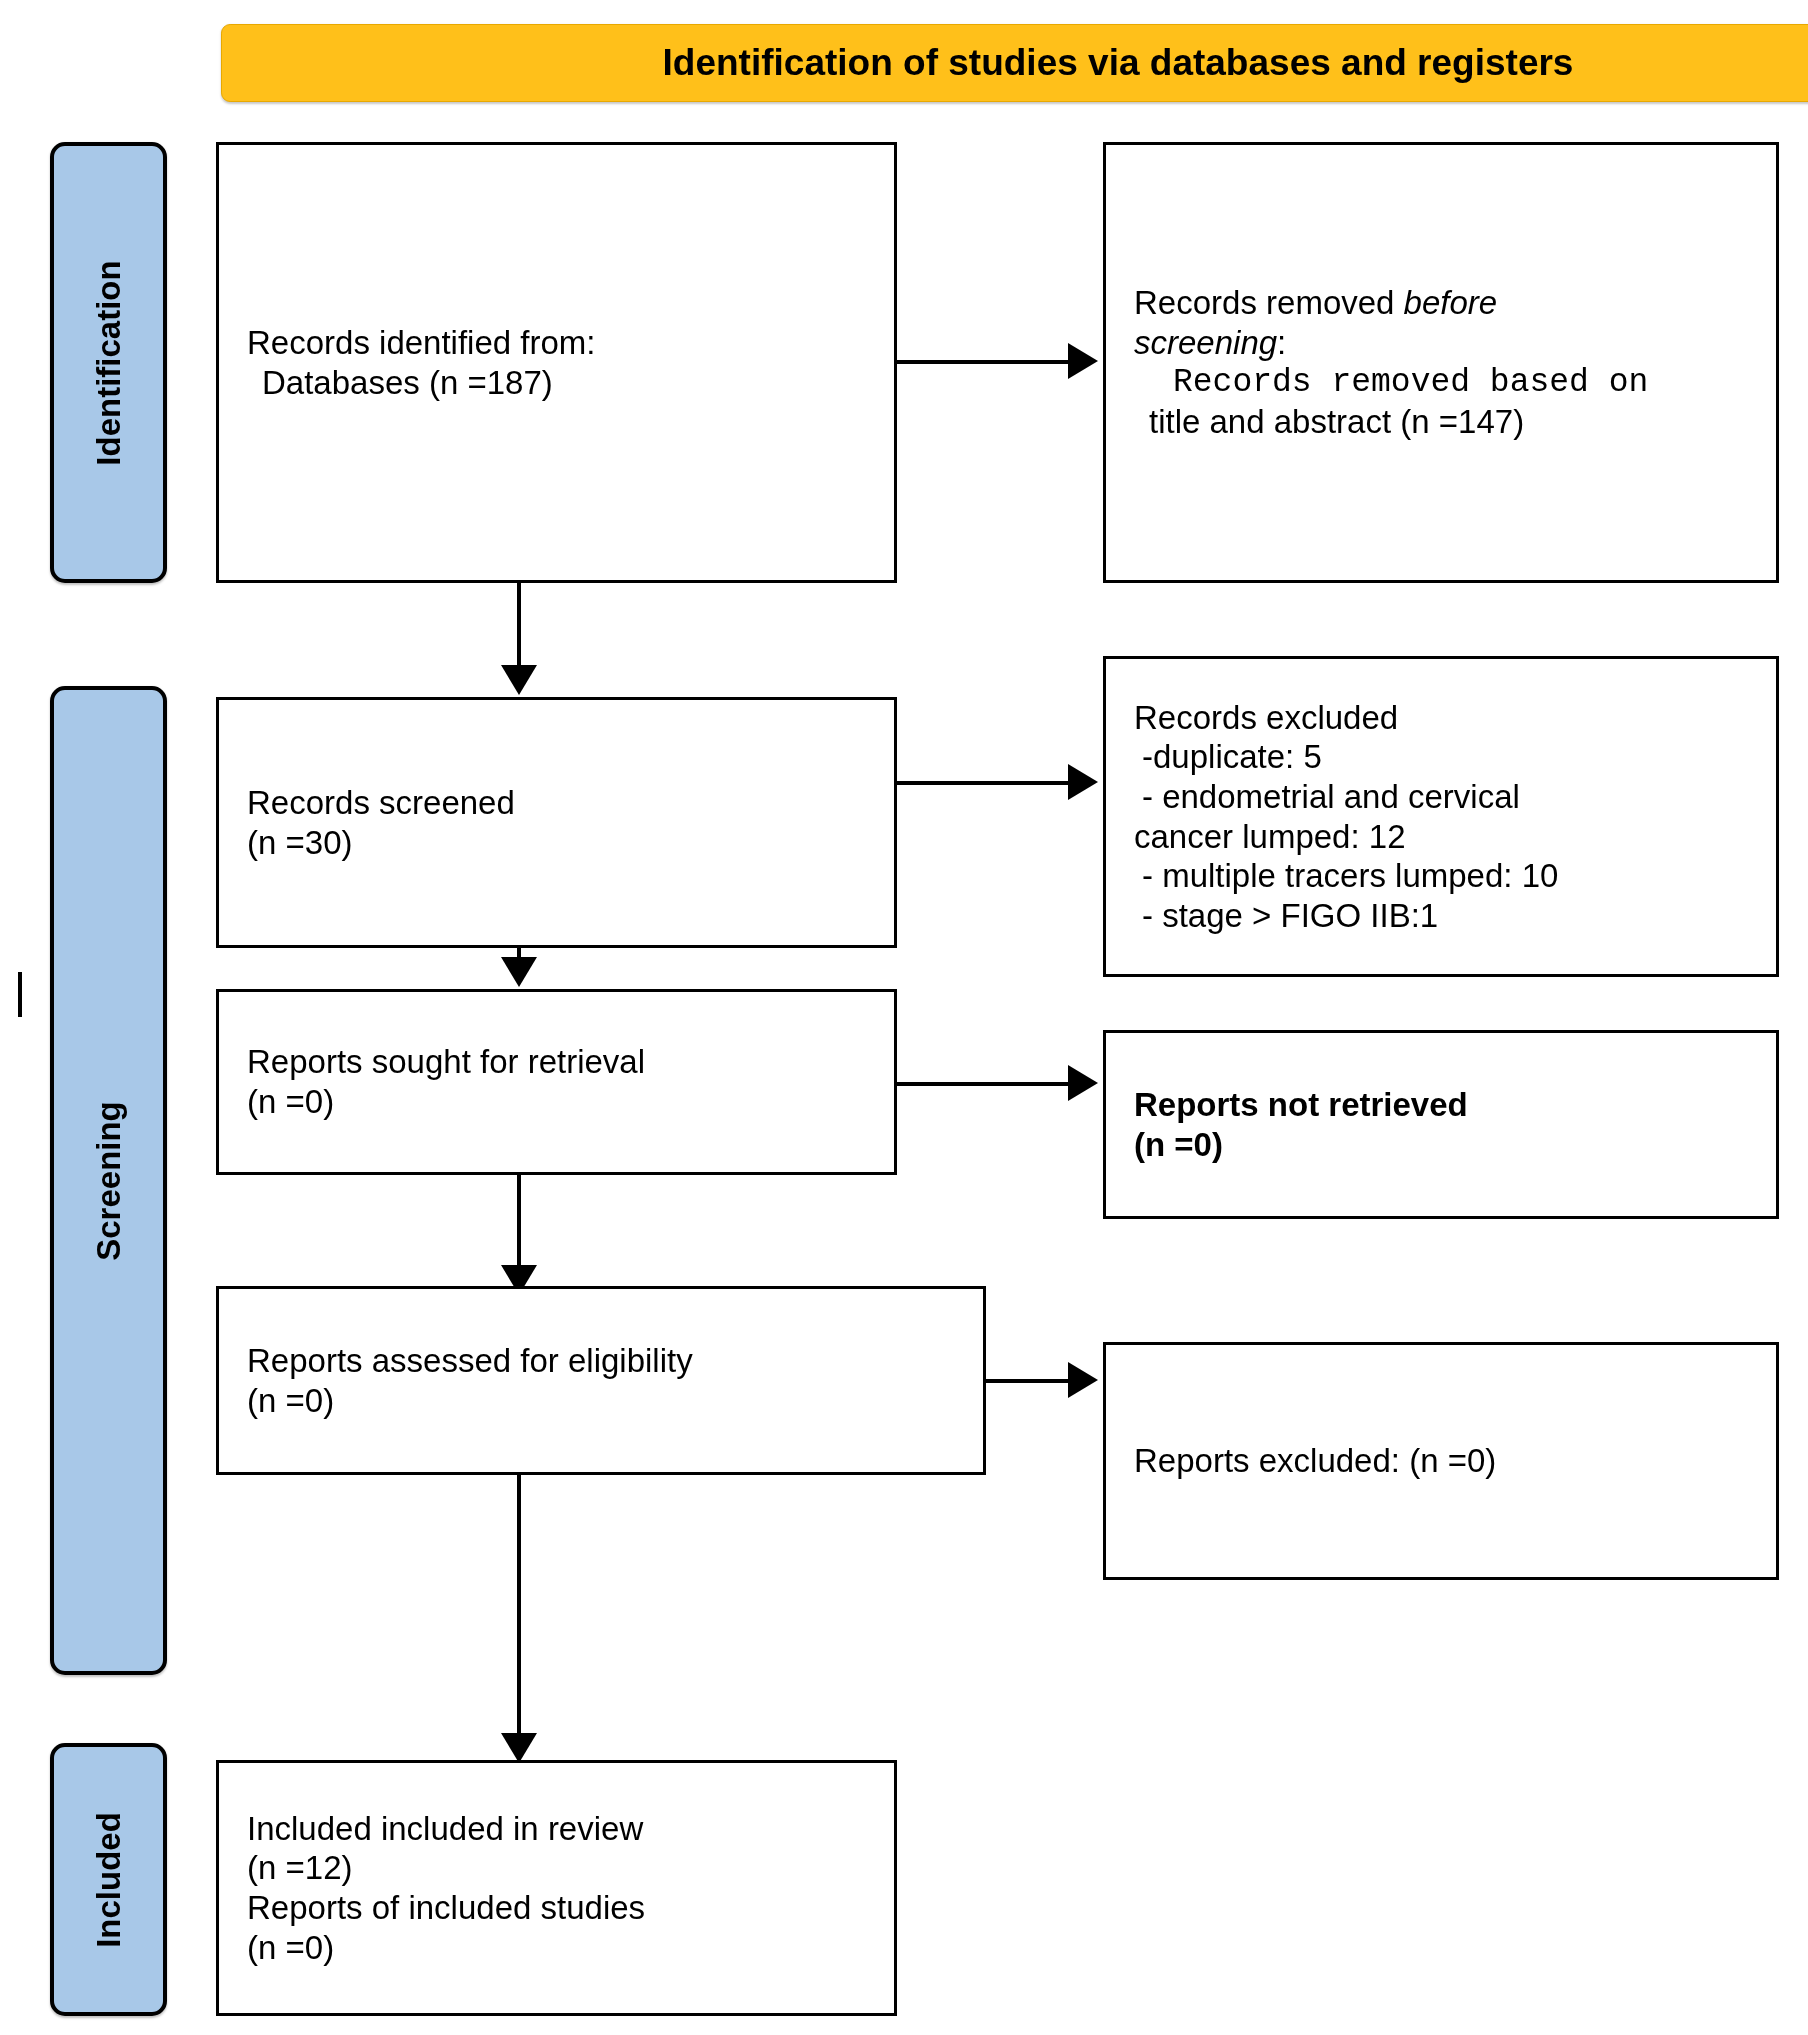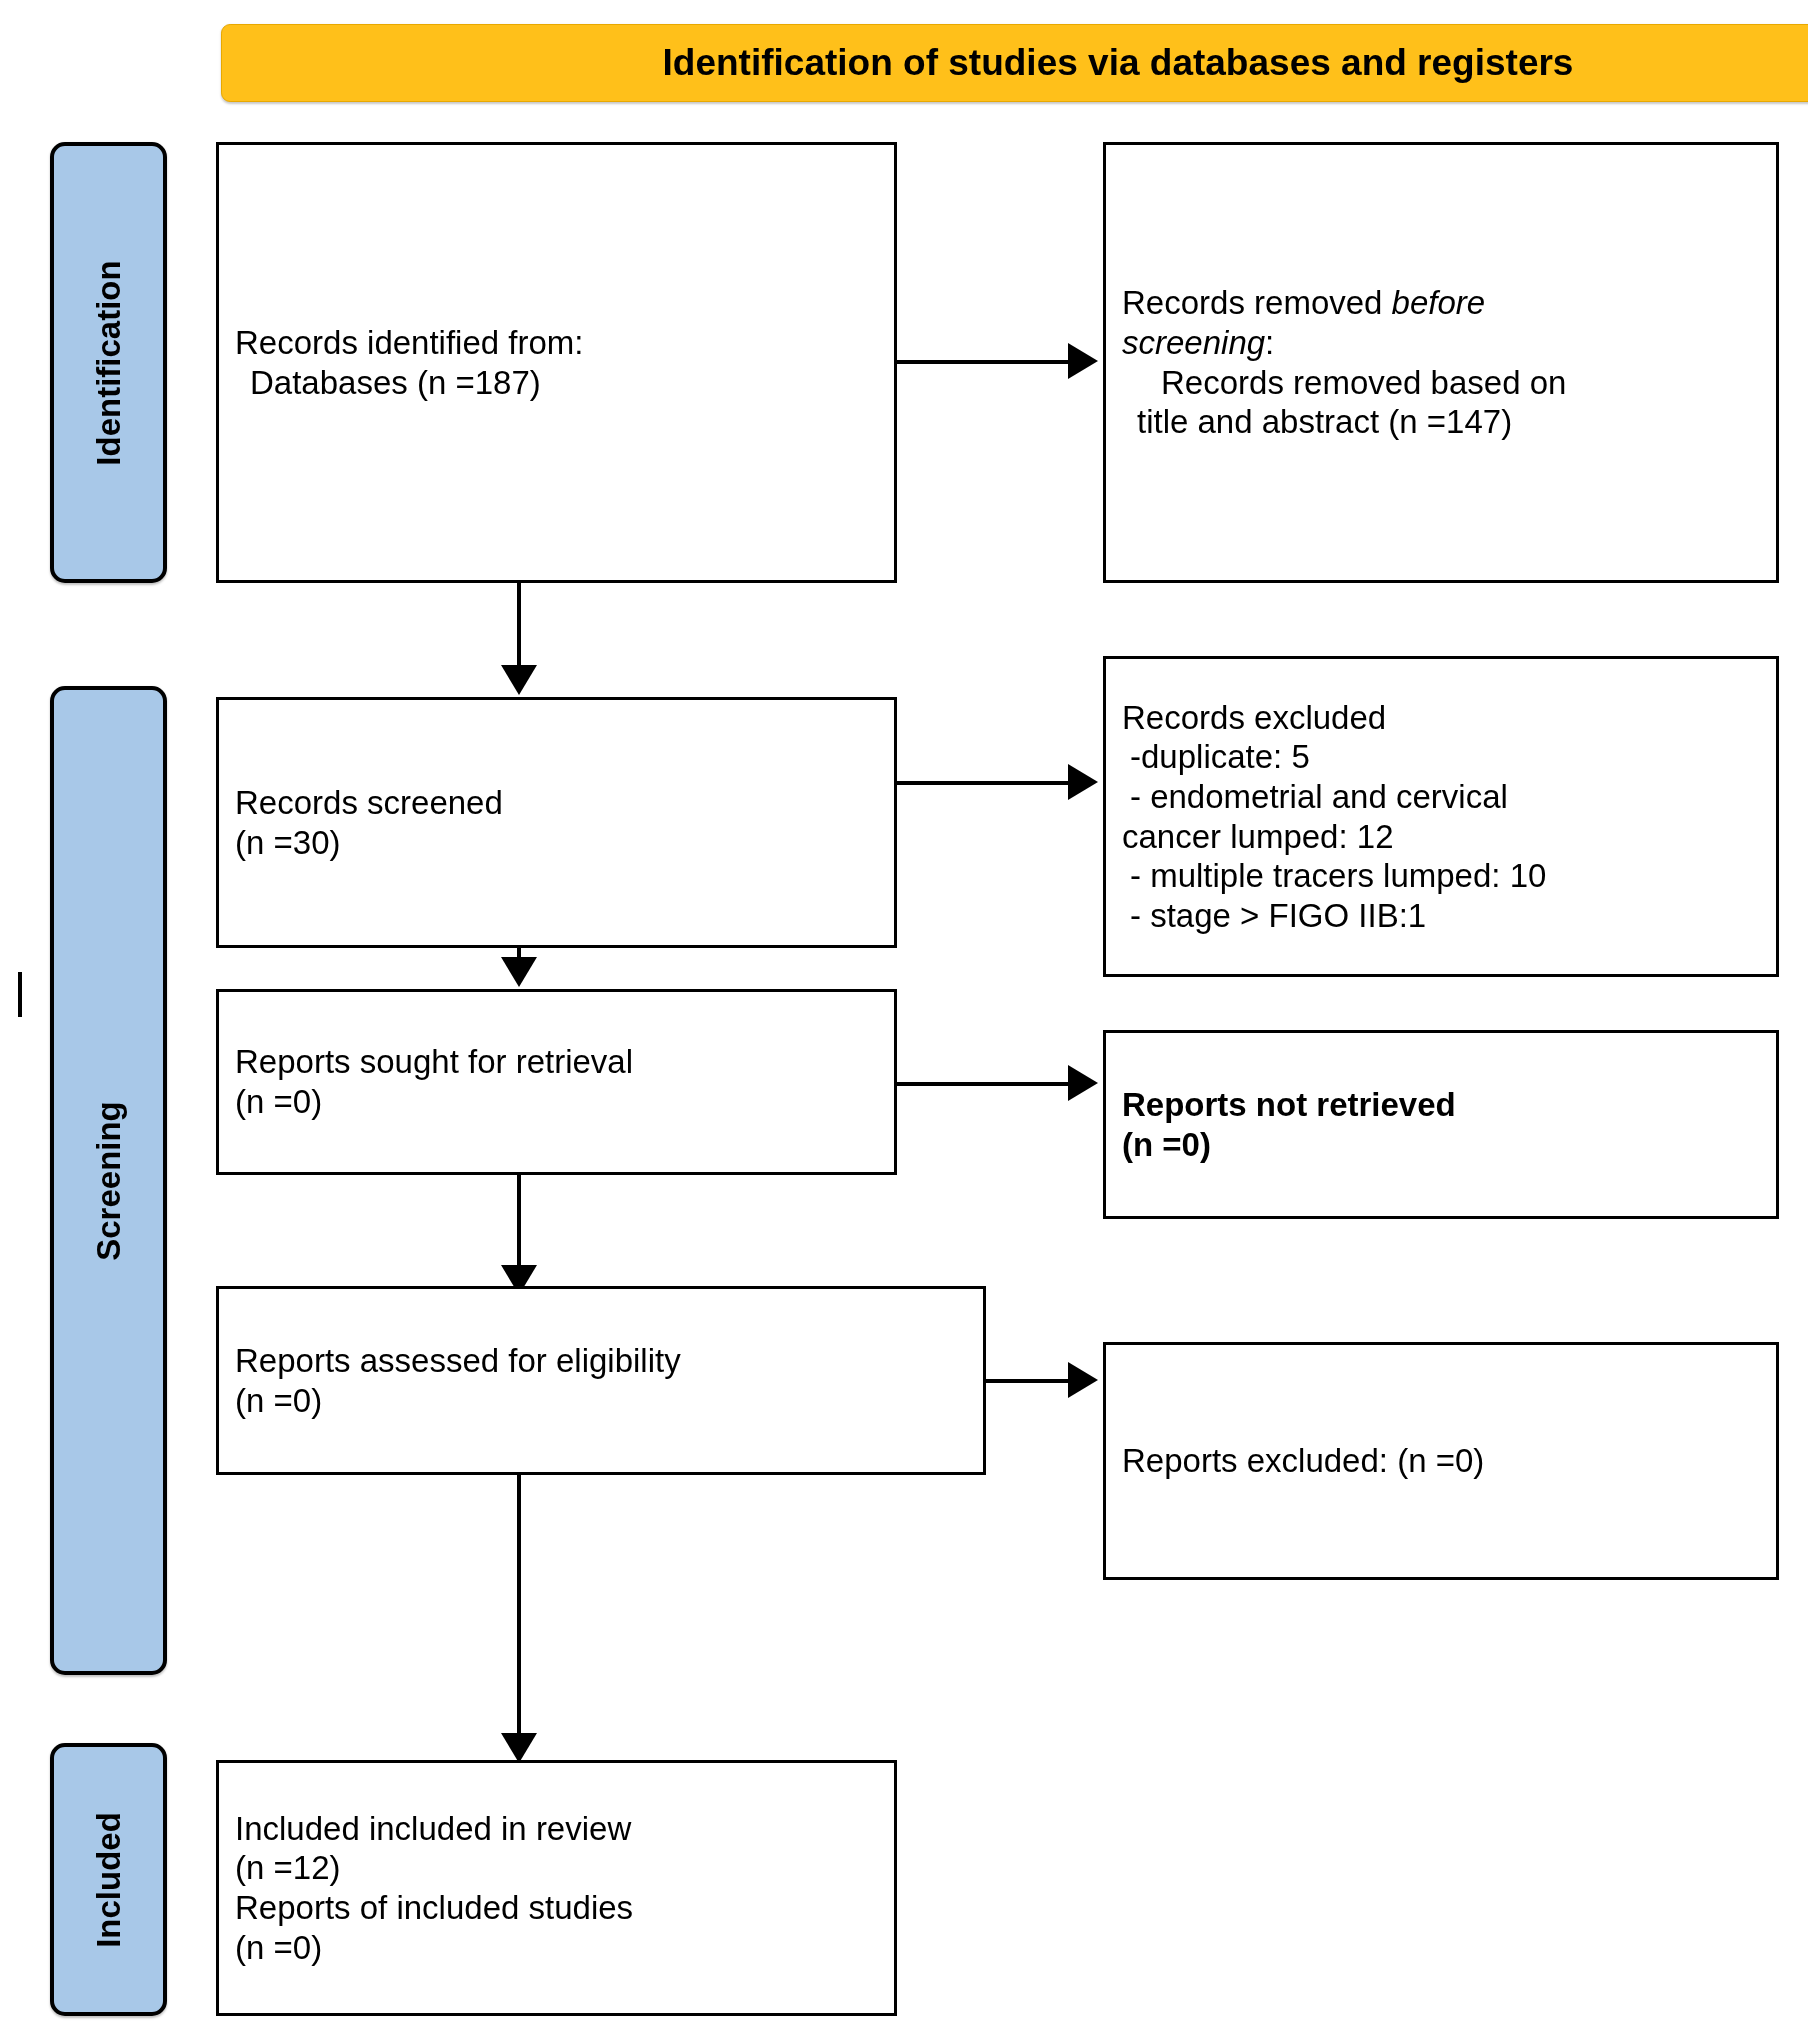--- a/index.html
+++ b/index.html
@@ -69,31 +69,31 @@
   
   .node-box {
     position: absolute;
     background: #ffffff;
     border: 3.4px solid #000000;
     box-sizing: border-box;
     display: flex;
     align-items: center;
   }
   .node-box .node-text {
-    padding: 0 16px;
+    padding: 0 28px;
     font-size: 33px;
     line-height: 1.20;
     color: #000000;
     width: 100%;
   }
   .node-box .node-text .ln {
     display: block;
     white-space: nowrap;
   }
-  .indent-1 { padding-left: 39px; }
+  .indent-1 { padding-left: 39px; font-family: Liberation Mono, monospace; }
   .indent-sm { padding-left: 15px; }
   .ital { font-style: italic; }
 
   
   .v-line {
     position: absolute;
     width: 4px;
     background: #000000;
   }
   .h-line {

